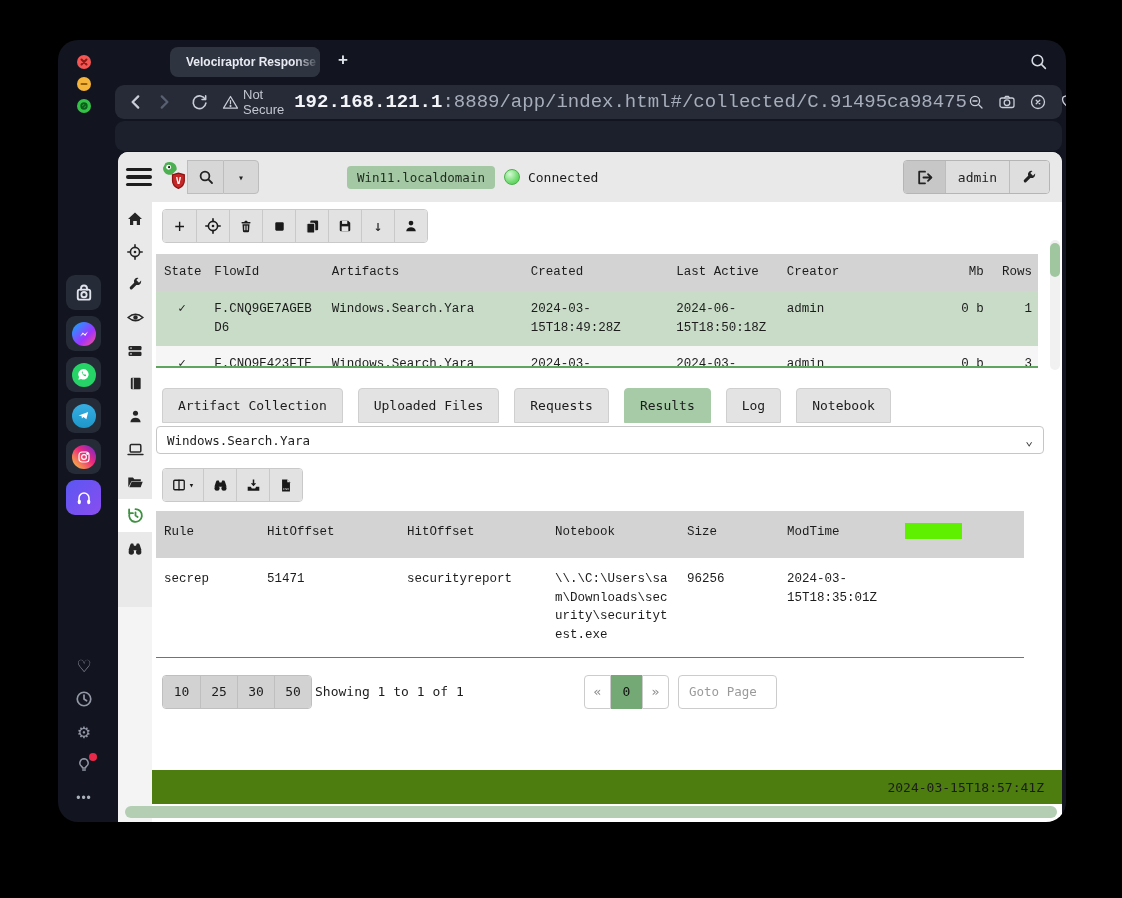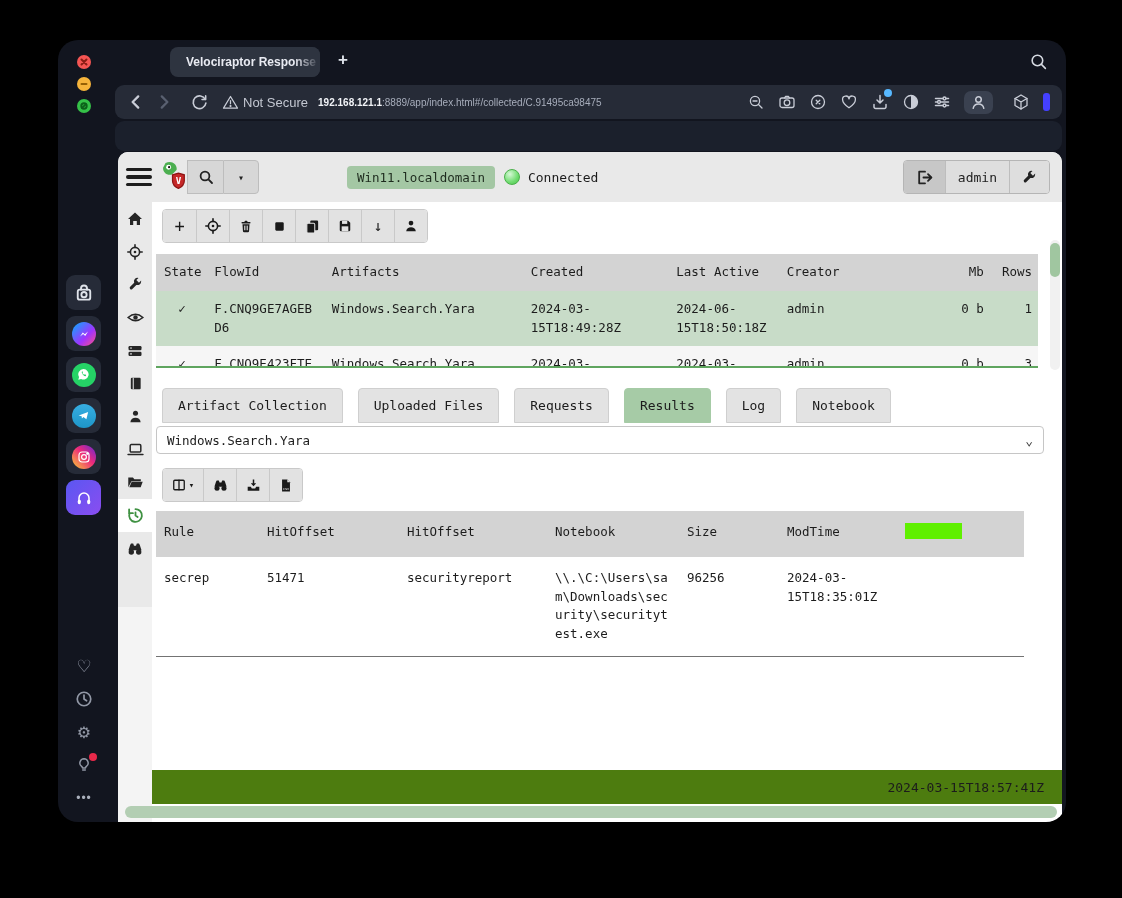--- a/index.html
+++ b/index.html
@@ -29,21 +29,21 @@
                 background:linear-gradient(90deg, rgba(46,52,64,0), #2e3440); }
   .tab-title { color:#e9ebf2; font-size:12px; font-weight:bold; white-space:nowrap; }
   .newtab { position:absolute; left:228px; top:10px; color:#dfe3ea; font-size:17px; font-weight:bold; }
   .tb-search { position:absolute; right:18px; top:12px; color:#d6dae2; }
 
   .addrbar { position:absolute; left:57px; top:45px; width:947px; height:34px; background:#262b37;
              border-radius:9px; display:flex; align-items:center; padding:0 12px; color:#c9cdd7; }
   .nav-ic { display:flex; align-items:center; margin-right:10px; }
   .dim { color:#596070; }
   .warn-lbl { font-size:13px; color:#c3c7d1; margin:0 10px 0 4px; }
-  .url { font-size:10px; white-space:nowrap; }
+  .url { font-size:19px; white-space:nowrap;font-family:Liberation Mono, monospace; }
   .url b { color:#f2f4f8; }
   .url span { color:#a7adbb; }
   .addr-right { margin-left:auto; display:flex; align-items:center; gap:13px; }
   .profile-bg { background:#3a4150; border-radius:7px; padding:3px 6px; display:flex; }
   .bluebar { width:7px; height:18px; border-radius:3px; background:#4440ff; }
   .dl-wrap { position:relative; display:flex; }
   .dl-dot { position:absolute; right:-3px; top:-4px; width:8px; height:8px; border-radius:50%; background:#57b8ff; }
   .emptypanel { position:absolute; left:57px; top:81px; width:947px; height:30px; background:#1b202c; border-radius:9px; }
 
   
@@ -73,21 +73,21 @@
   .vsidebar .si { height:33px; display:flex; align-items:center; justify-content:center; color:#262626; }
   .vsidebar .si.active { background:#fff; color:#3f9142; }
   .main { flex:1; position:relative; }
 
   .vtoolbar { margin:7px 0 0 10px; display:inline-flex; border-radius:4px; overflow:hidden; border:1px solid #c9c9c9; }
   .tbtn { width:33px; height:32px; background:#e2e2e2; display:flex; align-items:center; justify-content:center; color:#1a1a1a; }
   .tbtn + .tbtn { border-left:1px solid #c9c9c9; }
   .tbtn.plus { font-size:17px; }
 
   .flows-wrap { position:relative; margin:11px 0 0 4px; width:882px; height:114px; overflow:hidden; border-bottom:2px solid #5fa55f; }
-  table { border-collapse:collapse; table-layout:fixed; width:100%; font-size:12.5px; }
+  table { border-collapse:collapse; table-layout:fixed; width:100%; font-size:12.5px;font-family:Liberation Mono, monospace; }
   th, td { text-align:left; padding:9px 6px 9px 8px; vertical-align:top; line-height:1.5; }
   thead th { background:#d3d3d3; font-weight:normal; }
   .r { text-align:right; }
   .flowid, .fname { word-break:break-all; }
   .row-sel { background:#c8dcc8; }
   .row-alt { background:#f6f6f6; }
   .vscroll { position:absolute; right:2px; top:38px; width:10px; height:130px; background:#f1f1f1; border-radius:5px; }
   .vthumb { position:absolute; left:0; top:3px; width:10px; height:34px; background:#a0c6a0; border-radius:5px; }
 
   .vtabs { margin:20px 0 0 10px; display:flex; gap:15px; font-size:13px; }
@@ -622,20 +622,35 @@
                 <td class="fname">\\.\C:\Users\sam\Downloads\security\securitytest.exe</td>
                 <td>96256</td>
                 <td>2024-03-15T18:35:01Z</td>
                 <td></td>
               </tr>
             </tbody>
           </table>
         </div>
 
         
+        <div class="pager-row">
+          <span class="sizegroup">
+            <span class="szbtn">10</span>
+            <span class="szbtn">25</span>
+            <span class="szbtn">30</span>
+            <span class="szbtn">50</span>
+          </span>
+          <span class="showing">Showing 1 to 1 of 1</span>
+          <span class="pager">
+            <span class="pgbtn" style="border-radius:4px 0 0 4px">«</span>
+            <span class="pgbtn cur">0</span>
+            <span class="pgbtn" style="border-radius:0 4px 4px 0">»</span>
+            <input class="goto" placeholder="Goto Page" style="">
+          </span>
+        </div>
 
       </div>
     </div>
 
     <div class="vfooter">
       <span>2024-03-15T18:57:41Z</span>
     </div>
     <div class="hscroll"></div>
   </div>
 

